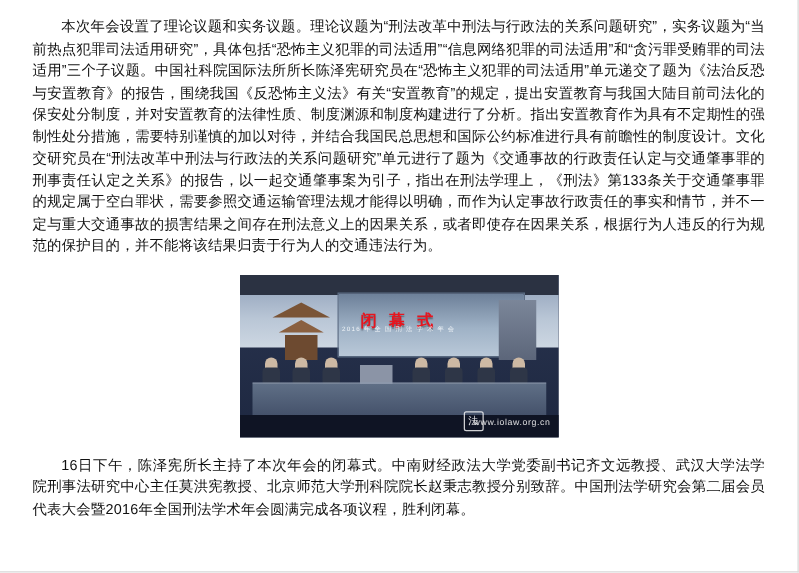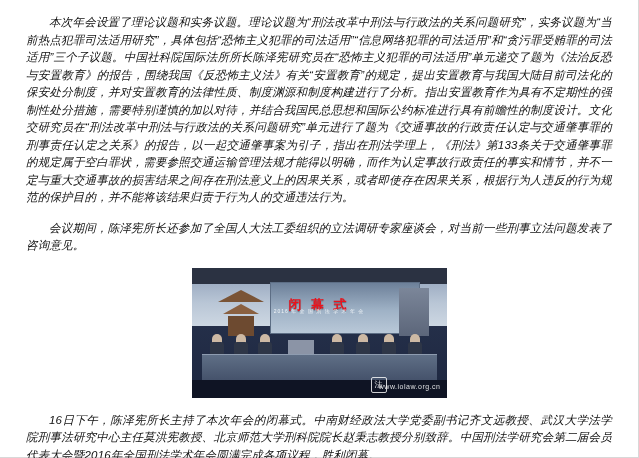--- a/index.html
+++ b/index.html
@@ -28,21 +28,20 @@
   }
   p.para {
     margin: 0 0 13px 0;
     font-size: 11.5px;
     line-height: 17.5px;
     text-align: justify;
     text-justify: inter-ideograph;
     text-indent: 2em;
     color: #111111;
     letter-spacing: 0.2px;
-    font-style: italic;
   }
   .figure-wrap {
     margin: 4px 0 10px 0;
     text-align: center;
   }
   .photo {
     position: relative;
     display: inline-block;
     width: 255px;
     height: 130px;
@@ -210,21 +209,20 @@
   }
 </style>
 </head>
 <body>
 
 <div class="page">
   <div class="content">
 
     <p class="para">本次年会设置了理论议题和实务议题。理论议题为“刑法改革中刑法与行政法的关系问题研究”，实务议题为“当前热点犯罪司法适用研究”，具体包括“恐怖主义犯罪的司法适用”“信息网络犯罪的司法适用”和“贪污罪受贿罪的司法适用”三个子议题。中国社科院国际法所所长陈泽宪研究员在“恐怖主义犯罪的司法适用”单元递交了题为《法治反恐与安置教育》的报告，围绕我国《反恐怖主义法》有关“安置教育”的规定，提出安置教育与我国大陆目前司法化的保安处分制度，并对安置教育的法律性质、制度渊源和制度构建进行了分析。指出安置教育作为具有不定期性的强制性处分措施，需要特别谨慎的加以对待，并结合我国民总思想和国际公约标准进行具有前瞻性的制度设计。文化交研究员在“刑法改革中刑法与行政法的关系问题研究”单元进行了题为《交通事故的行政责任认定与交通肇事罪的刑事责任认定之关系》的报告，以一起交通肇事案为引子，指出在刑法学理上，《刑法》第133条关于交通肇事罪的规定属于空白罪状，需要参照交通运输管理法规才能得以明确，而作为认定事故行政责任的事实和情节，并不一定与重大交通事故的损害结果之间存在刑法意义上的因果关系，或者即使存在因果关系，根据行为人违反的行为规范的保护目的，并不能将该结果归责于行为人的交通违法行为。</p>
 
-    <p class="para">会议期间，陈泽宪所长还参加了全国人大法工委组织的立法调研专家座谈会，对当前一些刑事立法问题发表了咨询意见。</p>
 
     <div class="figure-wrap">
       <div class="photo">
         <div class="sky"></div>
         <div class="ceiling"></div>
         <div class="screen"></div>
         <div class="pagoda">
           <div class="roof"></div>
           <div class="roof2"></div>
           <div class="body"></div>

